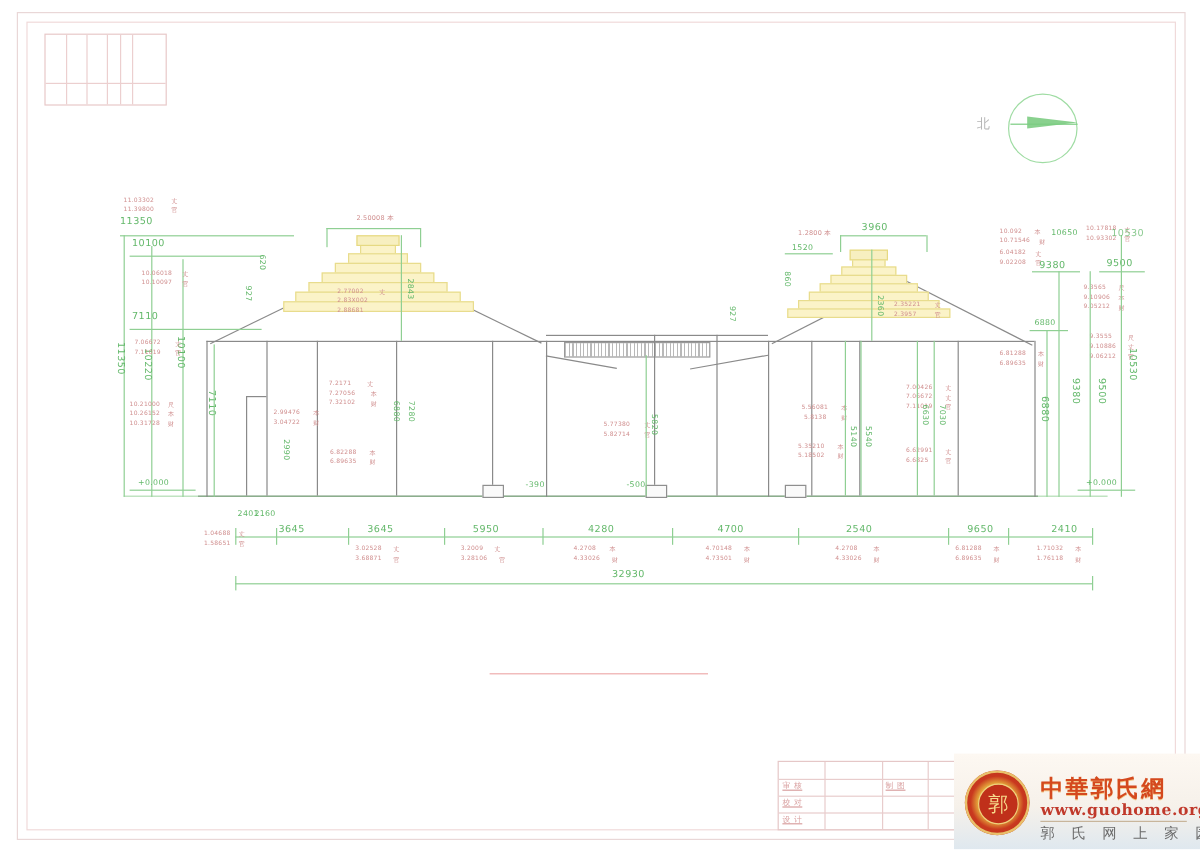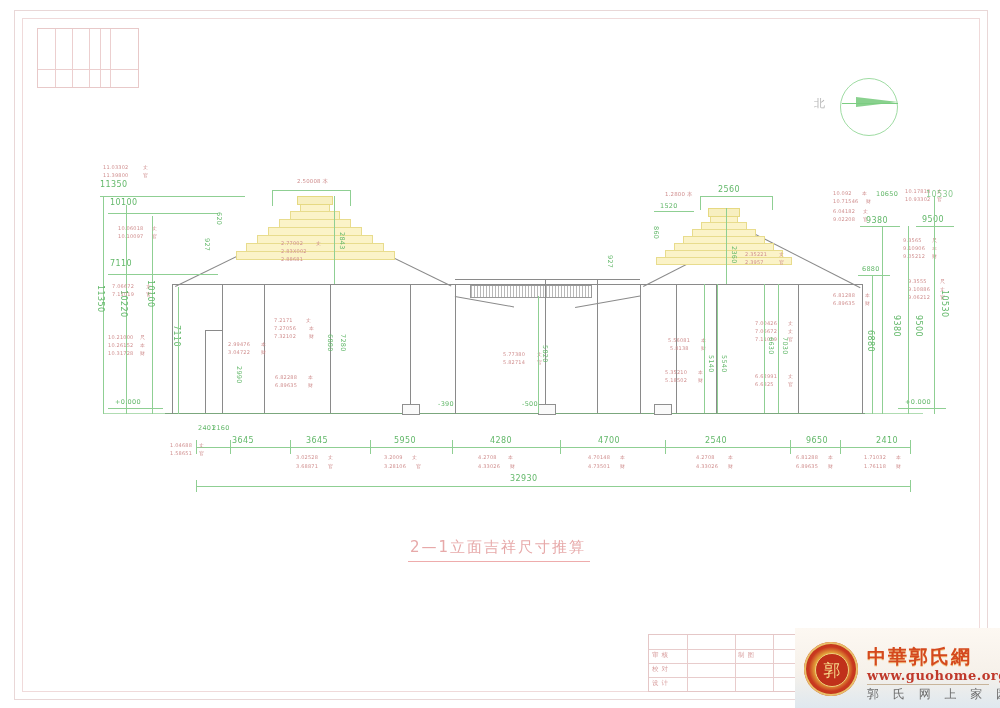--- a/index.html
+++ b/index.html
@@ -12,21 +12,21 @@
 
   
   .tl-table{position:absolute;left:37px;top:28px;width:100px;height:58px;border:1px solid #e8c9c9;}
   .tl-v{position:absolute;top:0;bottom:0;width:0;border-left:1px solid #eccfcf;}
   .tl-h{position:absolute;left:0;right:0;height:0;border-top:1px solid #eccfcf;}
 
   
   .tb{position:absolute;left:648px;top:634px;width:172px;height:56px;border:1px solid #e5c7c7;}
   .tb .row{position:absolute;left:0;right:0;height:0;border-top:1px solid #e8cccc;}
   .tb .col{position:absolute;top:0;bottom:0;width:0;border-left:1px solid #e8cccc;}
-  .tb-cell{position:absolute;font-size:6.5px;color:#d9a0a0;letter-spacing:.5px;}
+  .tb-cell{position:absolute;font-size:6.5px;color:#d9a0a0;letter-spacing:.5px;text-decoration:underline;}
 
   
   .ln{position:absolute;transform-origin:0 0;}
   .h{height:0;border-top:1px solid #6fbf73;}
   .hb{height:0;border-top:1px solid #8a8a8a;}
   .vb{width:0;border-left:1px solid #8a8a8a;}
   .dim{position:absolute;height:0;border-top:1px solid #8fcf93;}
   .dimv{position:absolute;width:0;border-left:1px solid #8fcf93;}
 
   
@@ -195,21 +195,21 @@
   <div class="t rtxt" style="left:281px;top:248px;">2.83X002</div>
   <div class="t rtxt" style="left:281px;top:256px;">2.88681</div>
   <div class="t gdim vertr" style="left:338px;top:232px;">2843</div>
   <div class="dimv" style="left:334px;top:196px;height:88px;"></div>
 
   <div class="t gdim vertr" style="left:215px;top:212px;">620</div>
   <div class="t gdim vertr" style="left:203px;top:238px;">927</div>
 
   <div class="t rtxt6" style="left:665px;top:191px;">1.2800 本</div>
   <div class="t gdim" style="left:660px;top:202px;">1520</div>
-  <div class="t gdim9" style="left:718px;top:185px;">2560</div>
+  <div class="t gdim9" style="left:718px;top:185px;">3960</div>
   <div class="dim" style="left:700px;top:196px;width:72px;"></div>
   <div class="dimv" style="left:700px;top:196px;height:14px;"></div>
   <div class="dimv" style="left:772px;top:196px;height:14px;"></div>
   <div class="dim" style="left:654px;top:211px;width:40px;"></div>
 
   <div class="t rtxt" style="left:745px;top:251px;">2.35221</div>
   <div class="t rtxt" style="left:779px;top:251px;">丈</div>
   <div class="t rtxt" style="left:745px;top:259px;">2.3957</div>
   <div class="t rtxt" style="left:779px;top:259px;">官</div>
   <div class="t gdim vertr" style="left:730px;top:246px;">2360</div>
@@ -401,21 +401,20 @@
   <div class="t gdim9" style="left:510px;top:474px;">32930</div>
   <div class="dim" style="left:196px;top:486px;width:714px;"></div>
   <div class="dimv" style="left:196px;top:480px;height:12px;"></div>
   <div class="dimv" style="left:910px;top:480px;height:12px;"></div>
 
   <div class="compass"></div>
   <div class="compass-tri"></div>
   <div class="compass-ar"></div>
   <div class="t north">北</div>
 
-  <div class="maintitle">2—1立面吉祥尺寸推算</div>
   <div class="titleline"></div>
 
   <div class="tb">
     <div class="row" style="top:14px"></div>
     <div class="row" style="top:28px"></div>
     <div class="row" style="top:42px"></div>
     <div class="col" style="left:38px"></div>
     <div class="col" style="left:86px"></div>
     <div class="col" style="left:124px"></div>
   </div>

